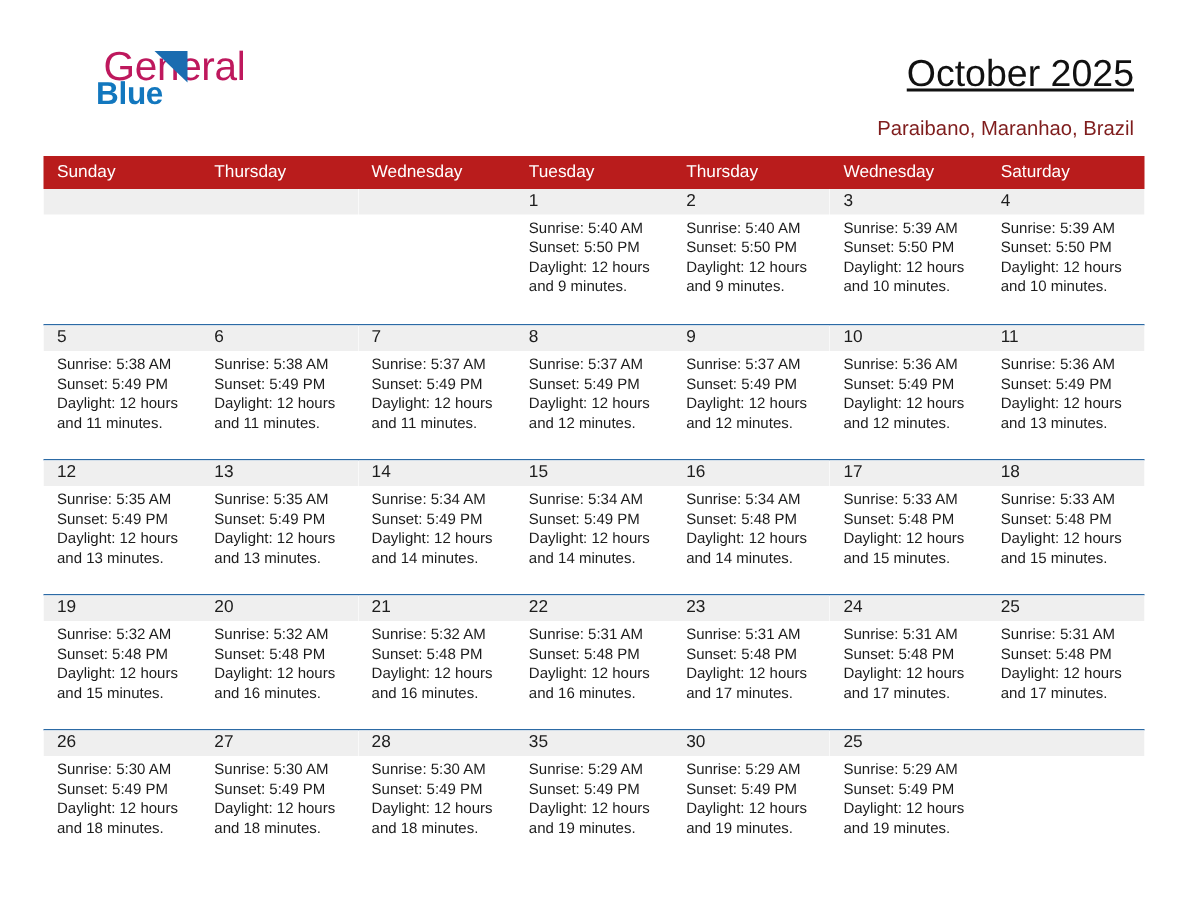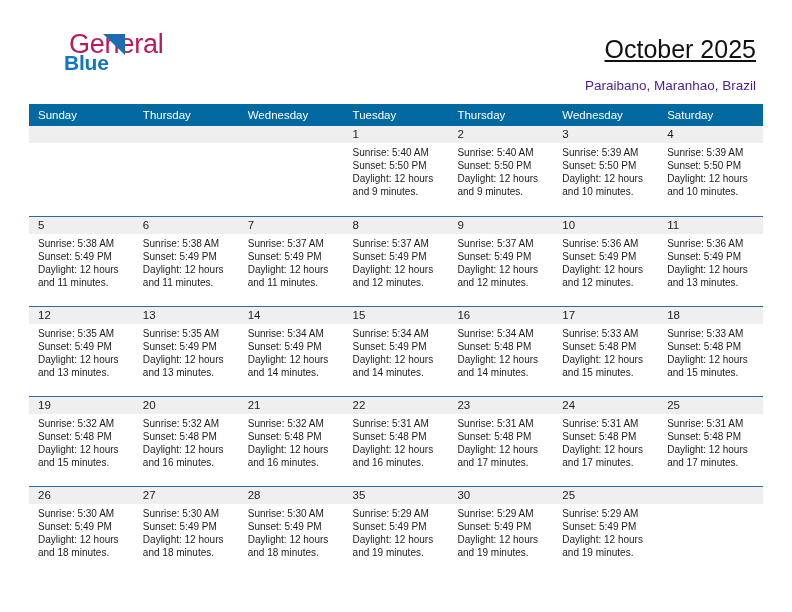--- a/index.html
+++ b/index.html
@@ -76,35 +76,35 @@
     text-align: right;
     white-space: nowrap;
     text-decoration: underline;
   }
   .subtitle {
     position: absolute;
     right: 36px;
     top: 78px;
     font-size: 13.5px;
     line-height: 16px;
-    color: #4c1d95;
+    color: #7f1d1d;
     text-align: left;
     white-space: nowrap;
   }
 
   
   .calendar {
     position: absolute;
     left: 29px;
     top: 104px;
     width: 734px;
   }
   .weekdays {
     display: flex;
-    background: #0369a1;
+    background: #b91c1c;
     height: 22px;
   }
   .weekday {
     flex: 1 1 0;
     color: #ffffff;
     font-size: 11.5px;
     line-height: 22px;
     padding-left: 9px;
     box-sizing: border-box;
     white-space: nowrap;

